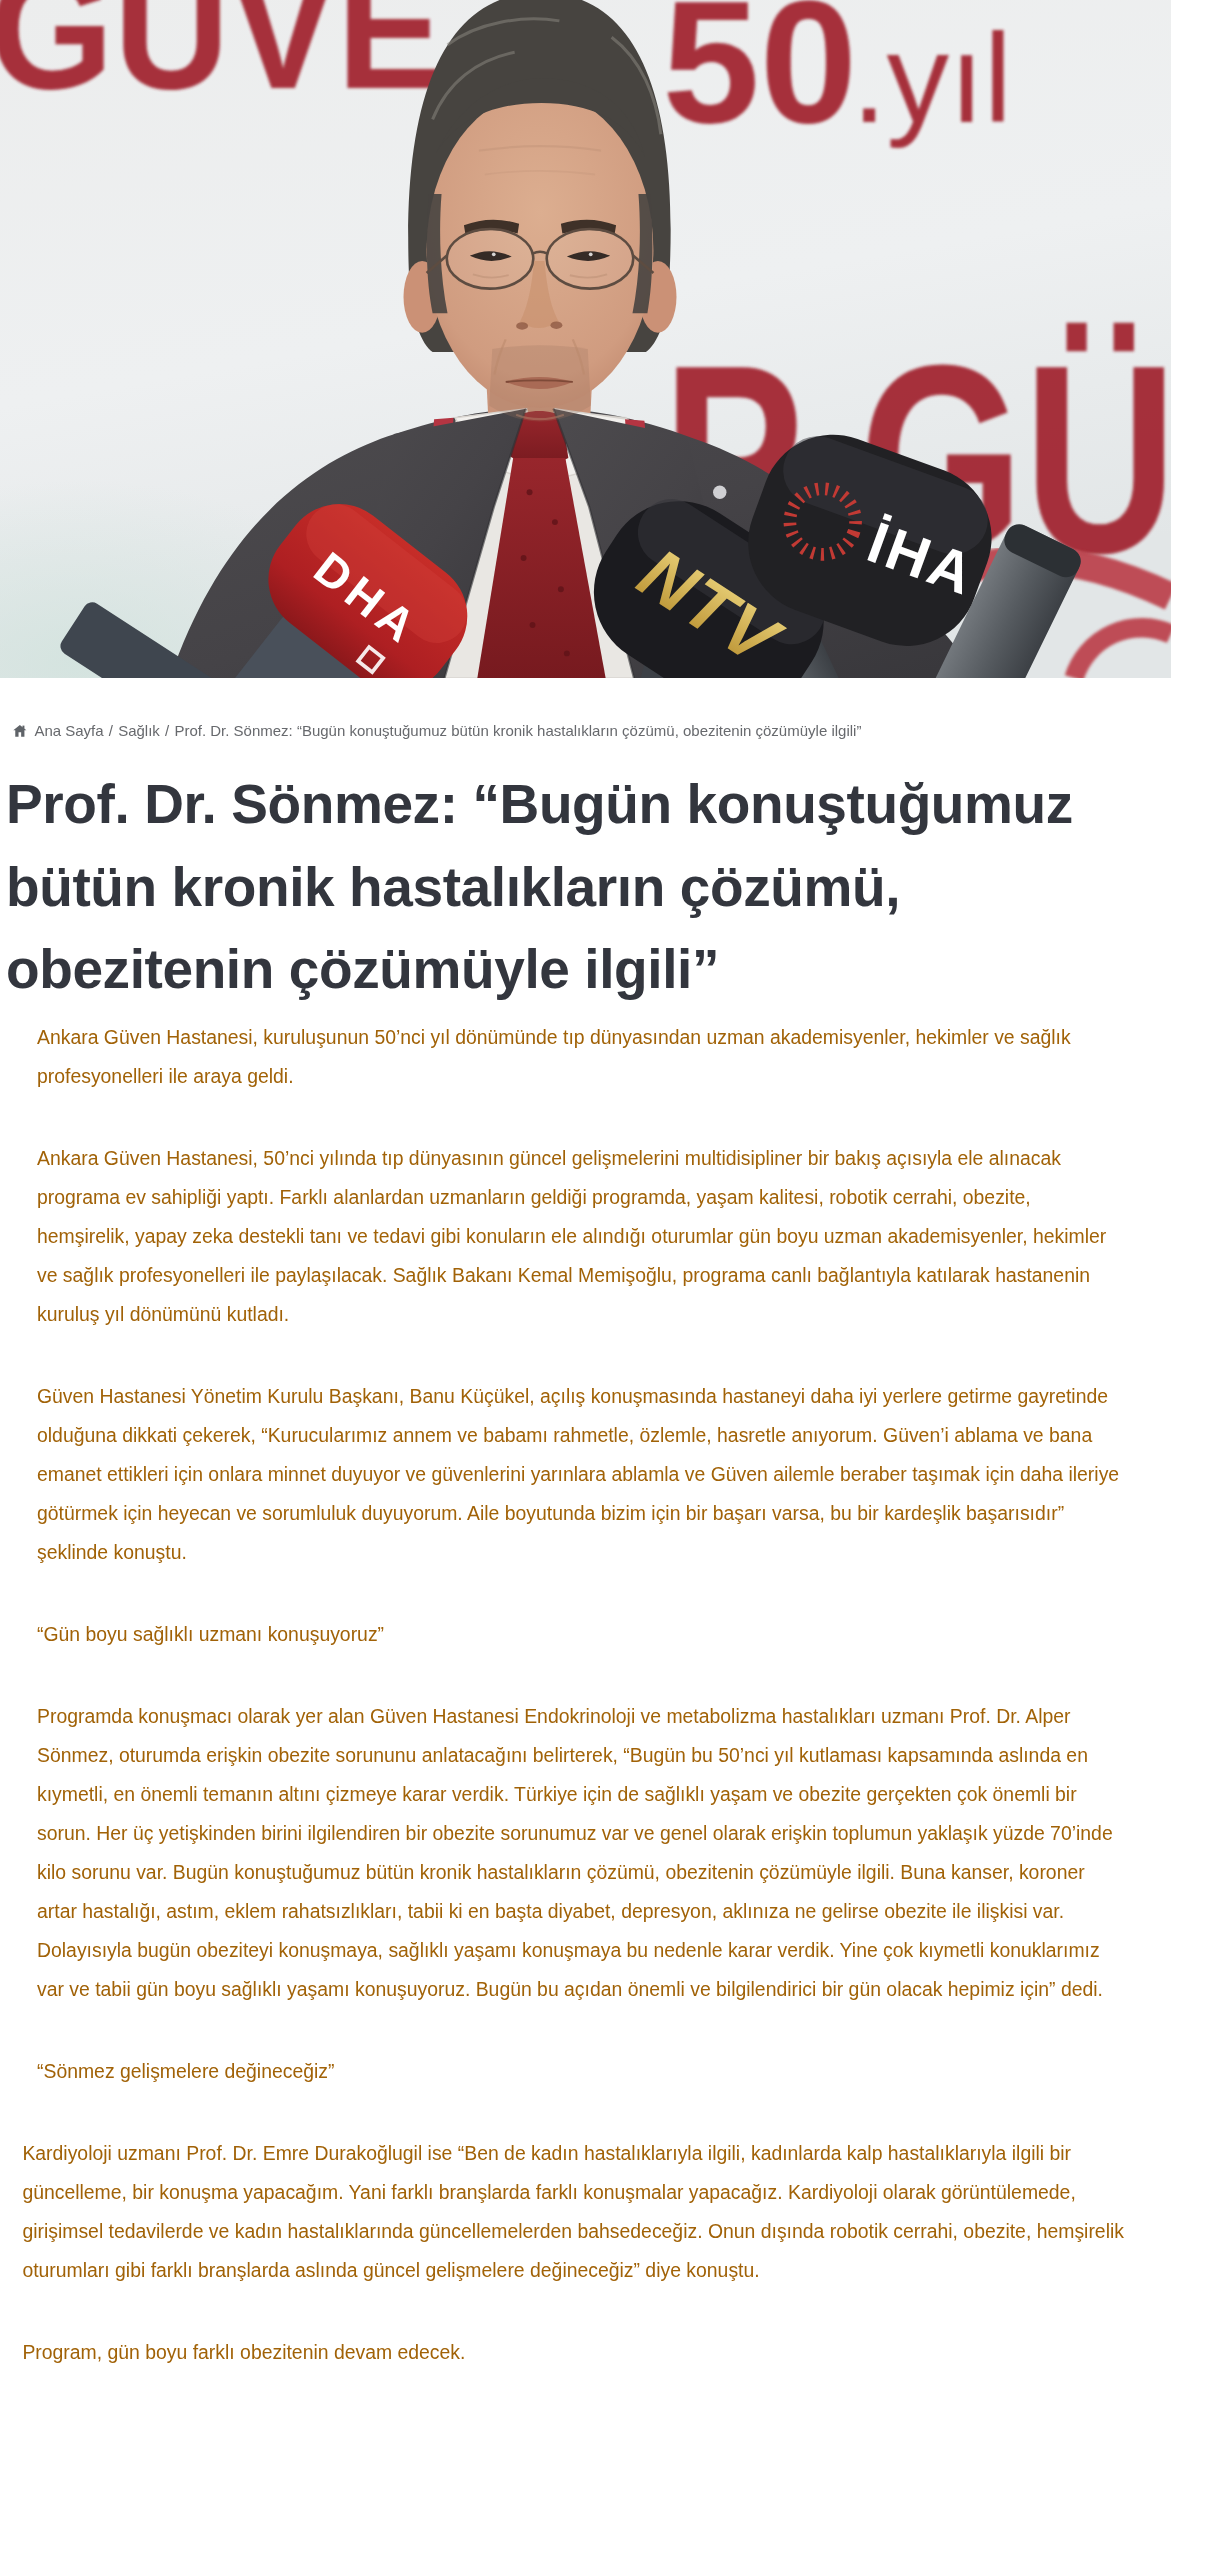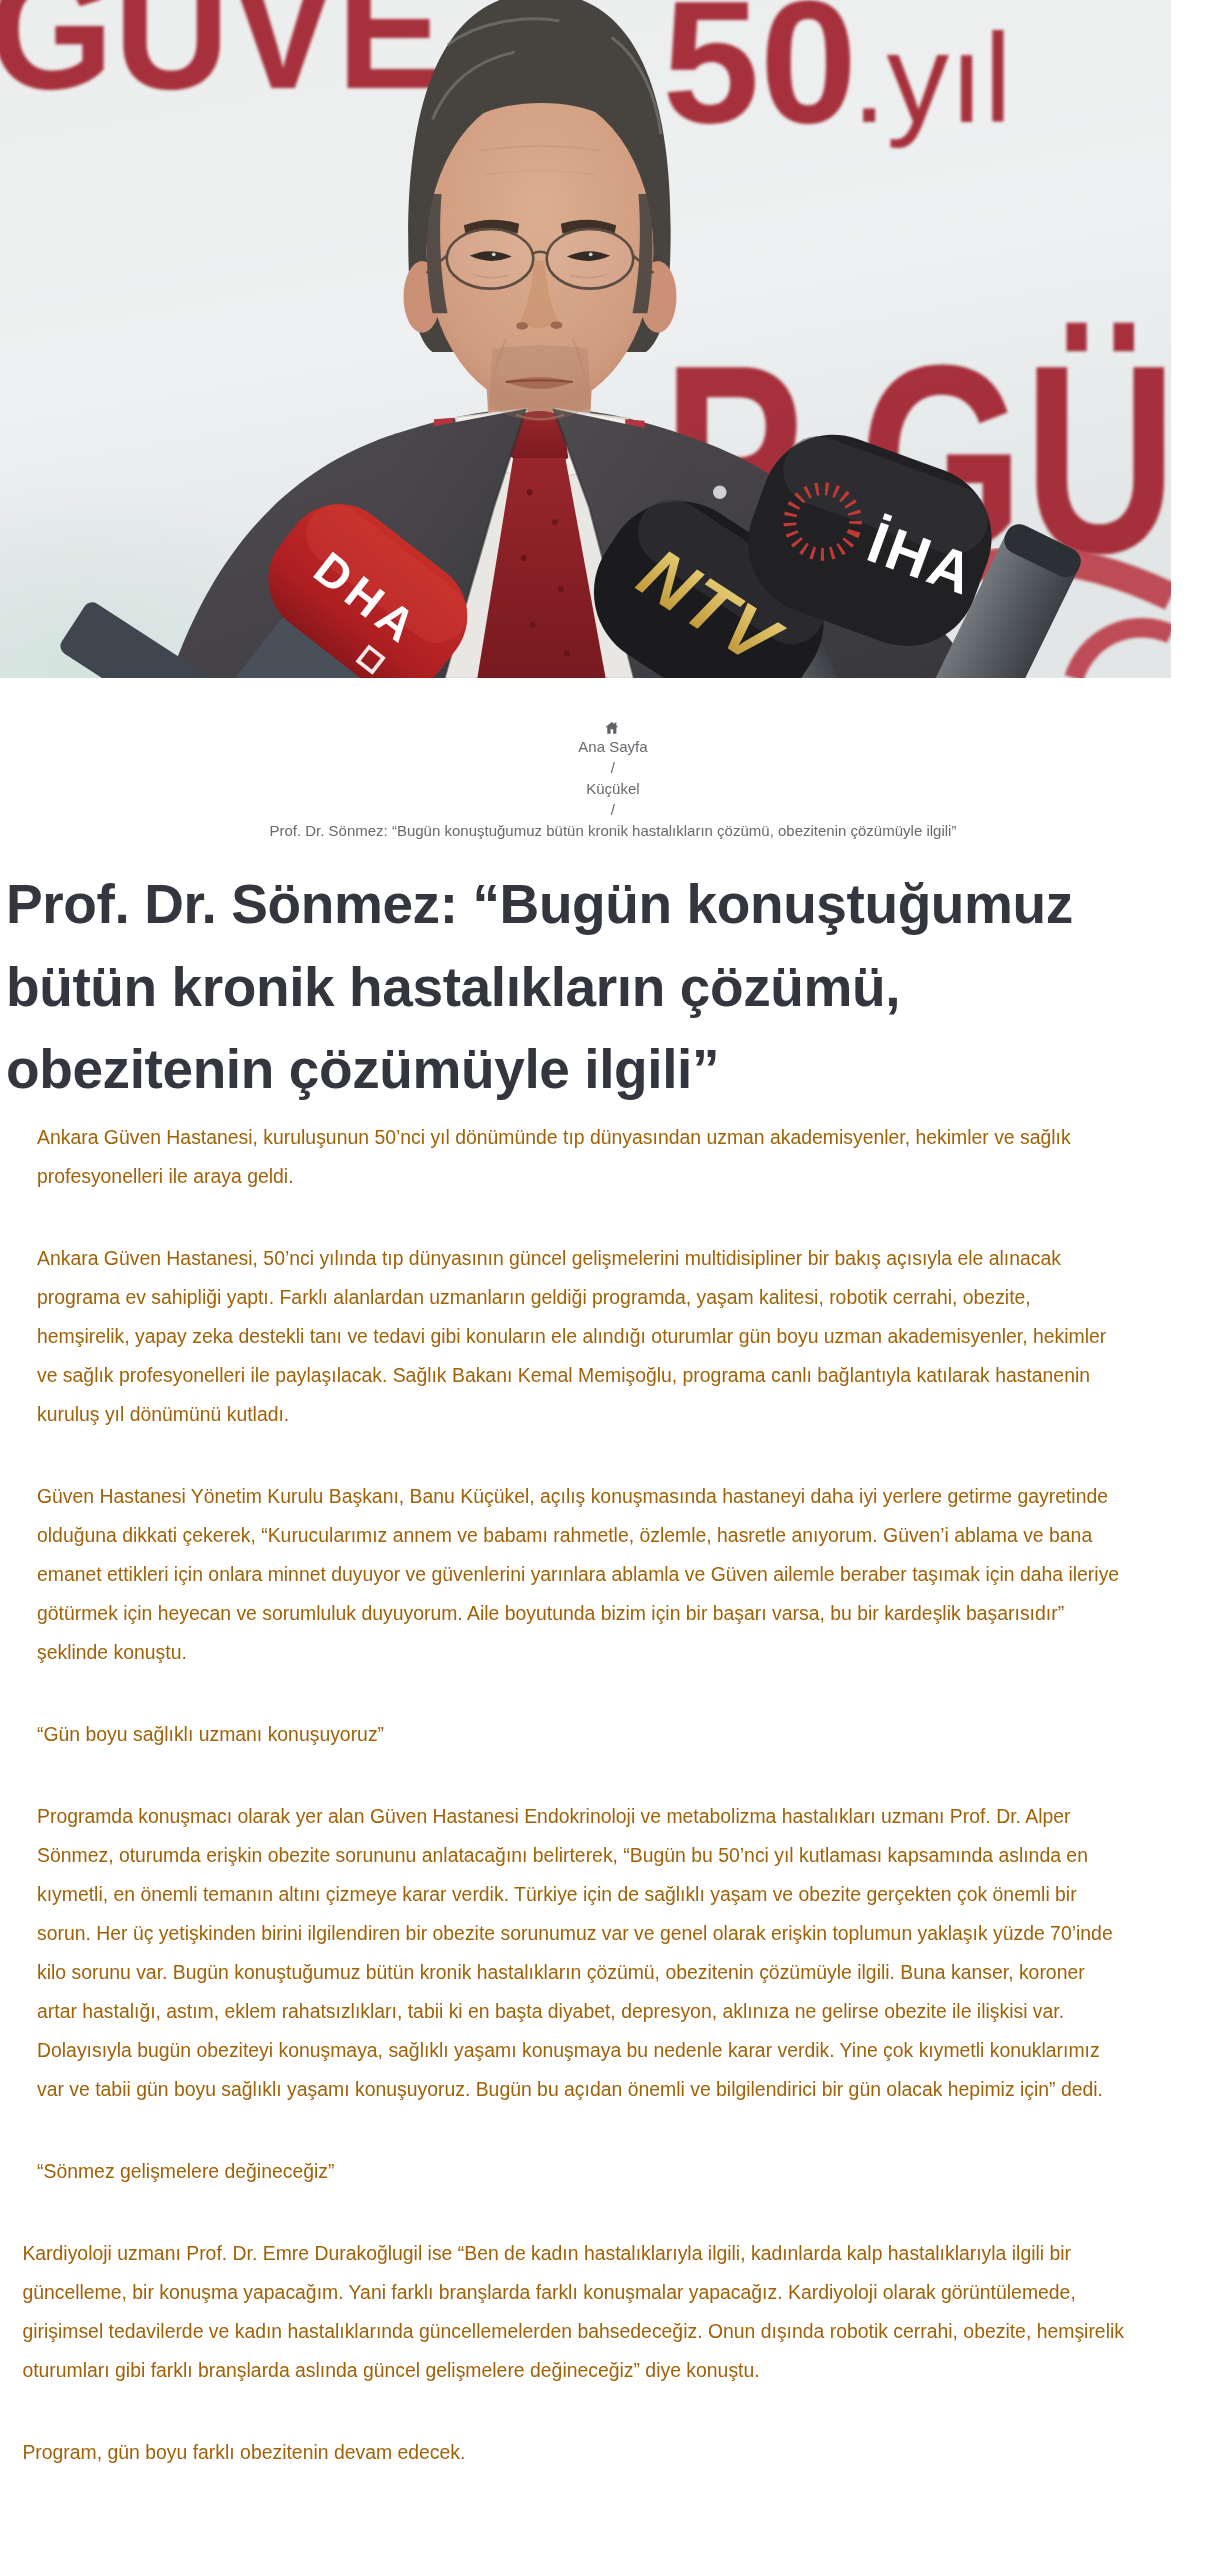--- a/index.html
+++ b/index.html
@@ -15,21 +15,20 @@
 
   .breadcrumb {
     margin: 42px 0 0 12px;
     font-size: 15px;
     line-height: 21px;
     color: #67696d;
     white-space: nowrap;
     overflow: hidden;
     display: flex;
     align-items: center;
-    flex-direction: column;
   }
   .breadcrumb .home-ic { margin-right: 6.7px; display: inline-flex; }
   .breadcrumb .seg { margin: 0 5.2px 0 0; }
   .breadcrumb .sep { margin: 0 5.2px 0 0; }
   .breadcrumb a { color: #67696d; text-decoration: none; cursor: pointer; }
 
   h1.article-title {
     margin: 22.4px 0 0 6px;
     max-width: 1067px;
     font-size: 55px;
@@ -239,21 +238,21 @@
 
 <nav class="breadcrumb">
   <span class="home-ic">
     <svg width="15.7" height="15.7" viewBox="0 0 24 24" fill="#5f6368">
       <path d="M12 3 L2 11 H5 V21 H10 V14 H14 V21 H19 V11 H22 Z"></path>
       <rect x="16" y="4" width="3" height="5"></rect>
     </svg>
   </span>
   <a class="seg">Ana Sayfa</a>
   <span class="sep">/</span>
-  <a class="seg">Küçükel</a>
+  <a class="seg">Sağlık</a>
   <span class="sep">/</span>
   <span class="seg">Prof. Dr. Sönmez: “Bugün konuştuğumuz bütün kronik hastalıkların çözümü, obezitenin çözümüyle ilgili”</span>
 </nav>
 
 <h1 class="article-title">Prof. Dr. Sönmez: “Bugün konuştuğumuz bütün kronik hastalıkların çözümü, obezitenin çözümüyle ilgili”</h1>
 
 <article class="article">
   <p>Ankara Güven Hastanesi, kuruluşunun 50’nci yıl dönümünde tıp dünyasından uzman akademisyenler, hekimler ve sağlık profesyonelleri ile araya geldi.</p>
   <p>Ankara Güven Hastanesi, 50’nci yılında tıp dünyasının güncel gelişmelerini multidisipliner bir bakış açısıyla ele alınacak programa ev sahipliği yaptı. Farklı alanlardan uzmanların geldiği programda, yaşam kalitesi, robotik cerrahi, obezite, hemşirelik, yapay zeka destekli tanı ve tedavi gibi konuların ele alındığı oturumlar gün boyu uzman akademisyenler, hekimler ve sağlık profesyonelleri ile paylaşılacak. Sağlık Bakanı Kemal Memişoğlu, programa canlı bağlantıyla katılarak hastanenin kuruluş yıl dönümünü kutladı.</p>
   <p>Güven Hastanesi Yönetim Kurulu Başkanı, Banu Küçükel, açılış konuşmasında hastaneyi daha iyi yerlere getirme gayretinde olduğuna dikkati çekerek, “Kurucularımız annem ve babamı rahmetle, özlemle, hasretle anıyorum. Güven’i ablama ve bana emanet ettikleri için onlara minnet duyuyor ve güvenlerini yarınlara ablamla ve Güven ailemle beraber taşımak için daha ileriye götürmek için heyecan ve sorumluluk duyuyorum. Aile boyutunda bizim için bir başarı varsa, bu bir kardeşlik başarısıdır” şeklinde konuştu.</p>

